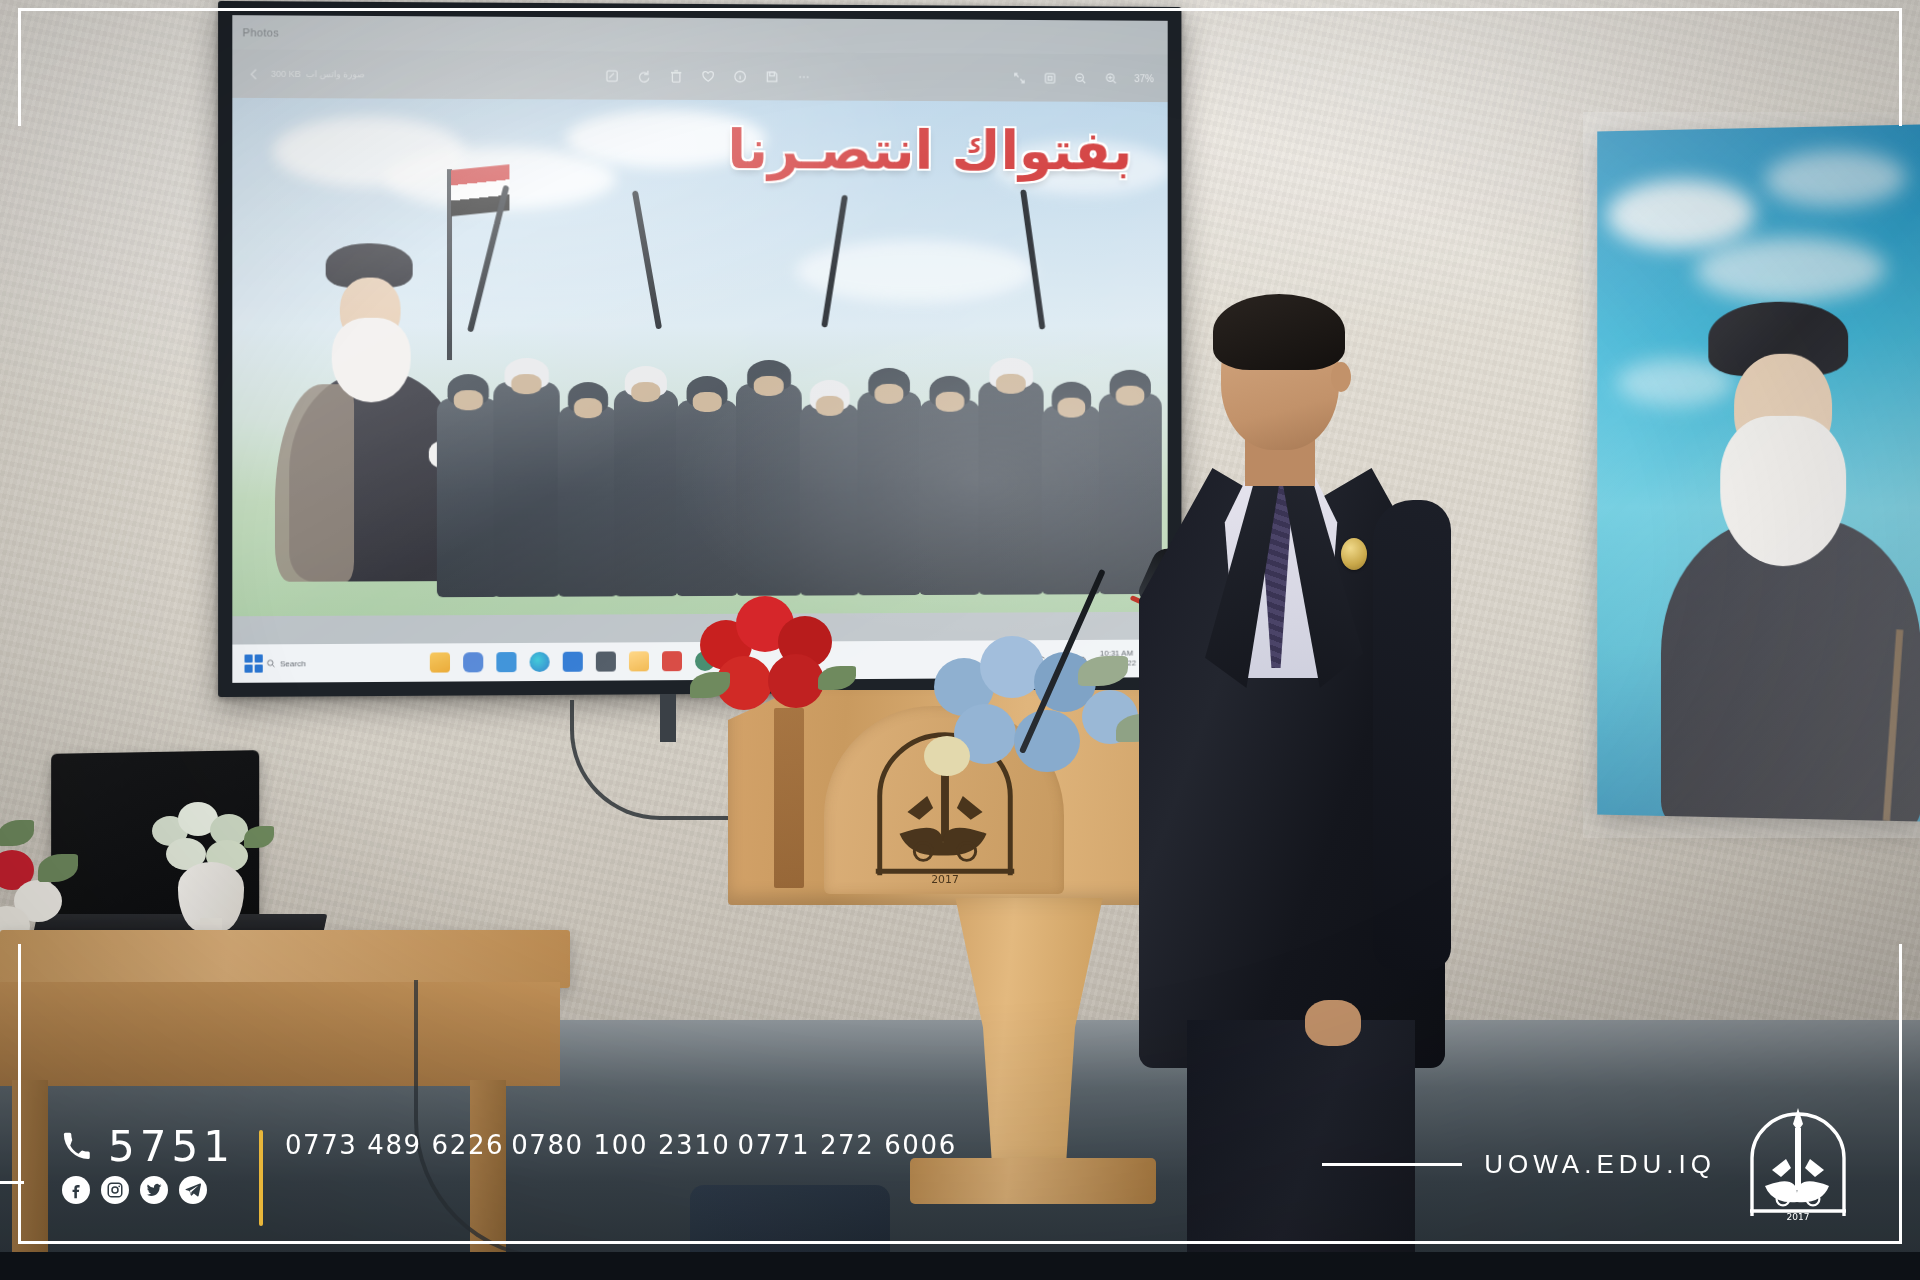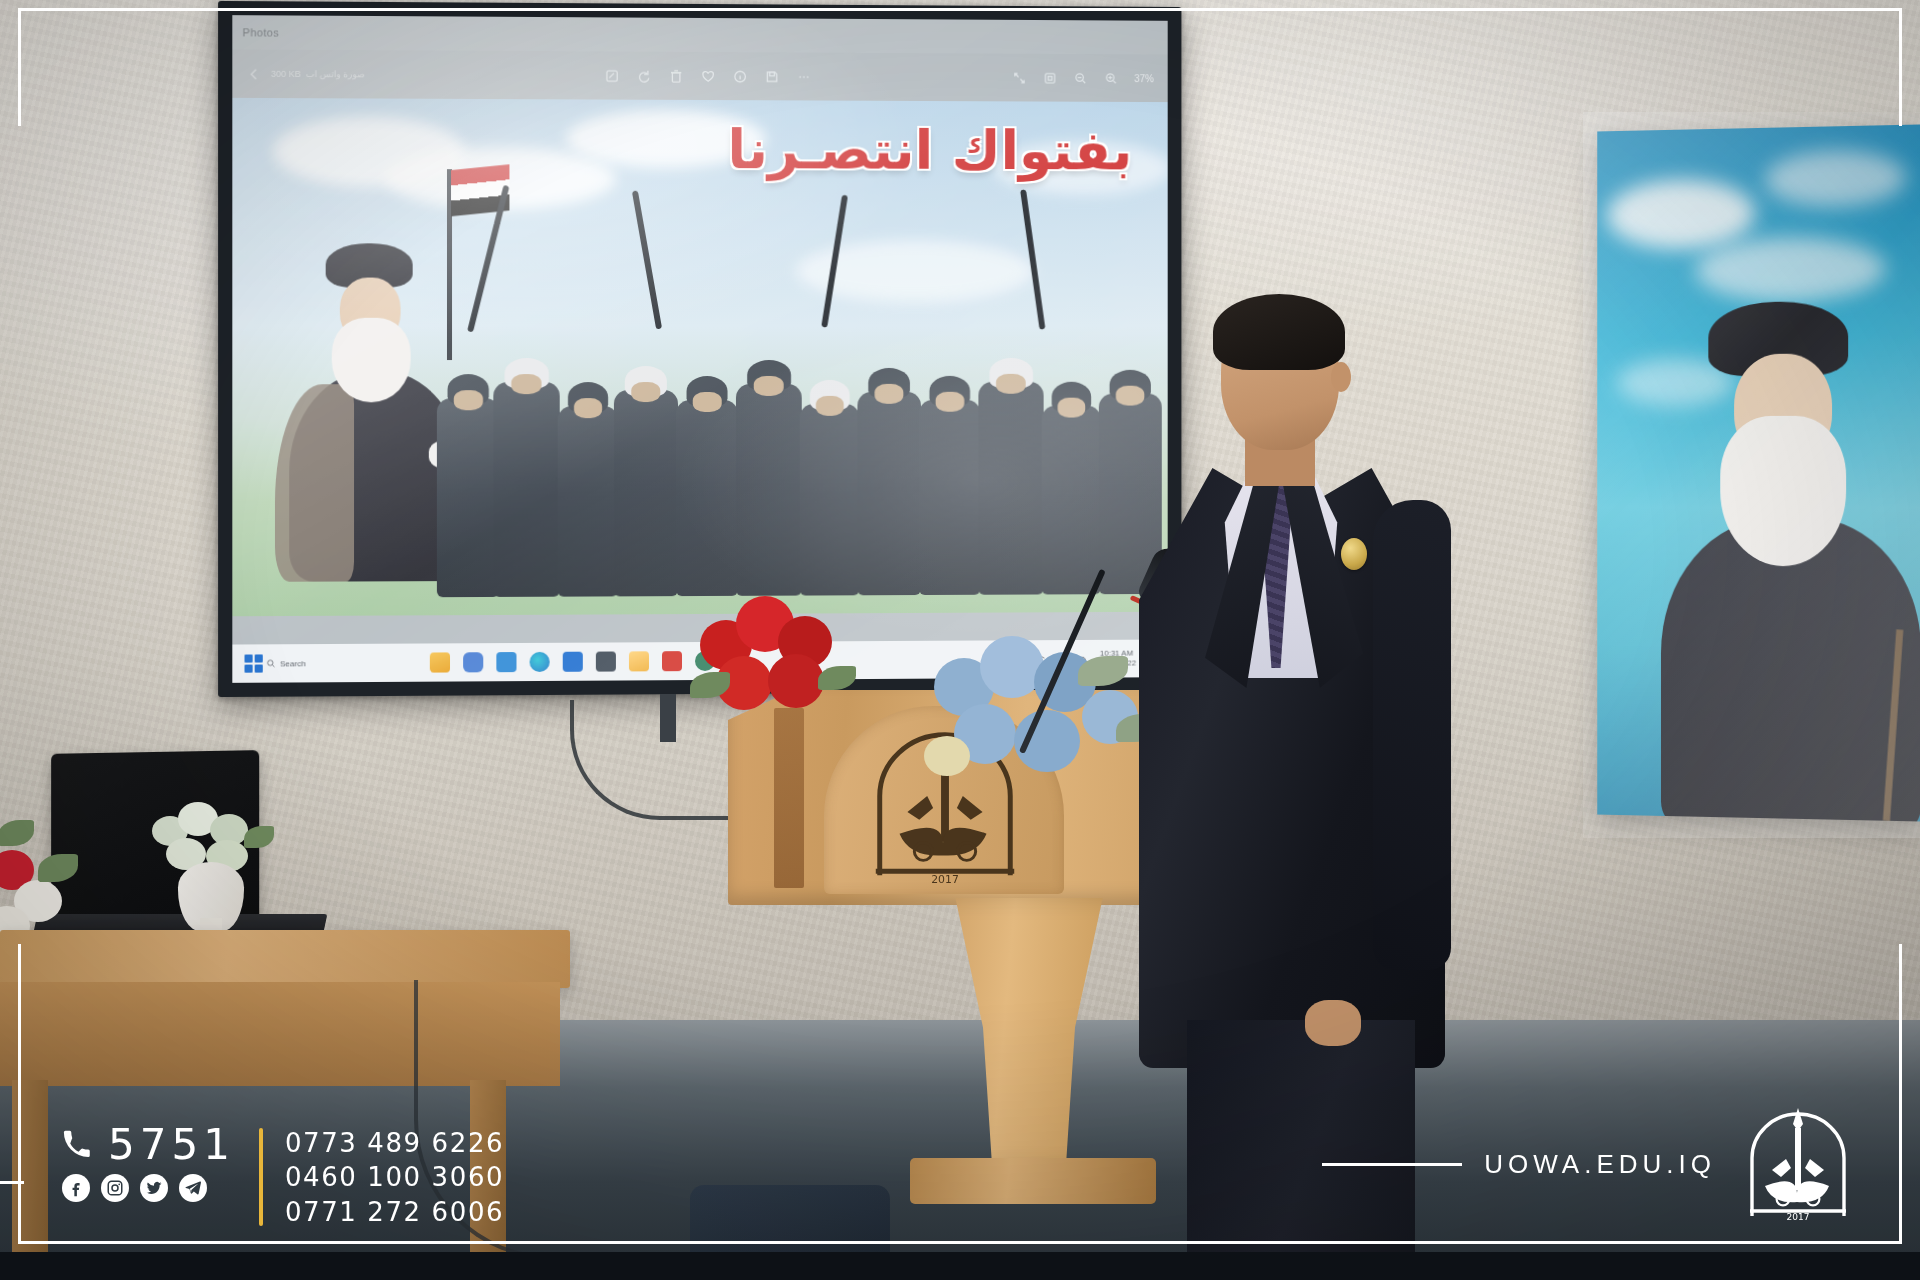--- a/index.html
+++ b/index.html
@@ -415,21 +415,21 @@
   .socials { display:flex; gap:11px; align-items:center; }
   .soc {
     width:28px; height:28px; border-radius:50%; background:#fff;
     display:flex; align-items:center; justify-content:center;
   }
   .soc svg { width:18px; height:18px; fill:#2f3a42; }
   .divider-v {
     width:4px; align-self:stretch; background:#e8b63a;
     margin:4px 22px 0 24px; border-radius:2px; min-height:96px;
   }
-  .numbers { display:flex; flex-direction:column; gap:7px; padding-top:6px; }
+  .numbers { display:flex; gap:7px; padding-top:6px; }
   .num {
     font-size:26px; letter-spacing:1.6px; line-height:1.05;
     font-family:"DejaVu Sans", sans-serif; color:#fff;
   }
   .rule-left  { position:absolute; left:0;    bottom:68px; width:24px; height:3px; background:#fff; }
 
   .site-block {
     position:absolute; right:62px; bottom:28px;
     display:flex; align-items:center; gap:22px;
   }
@@ -818,21 +818,21 @@
                 <path d="M21.3 3.3 2.8 10.5c-1.1.4-1.1 1.1-.2 1.4l4.6 1.4 1.8 5.4c.2.6.4.8.8.8.4 0 .6-.2 1-.5l2.3-2.2 4.7 3.5c.9.5 1.5.2 1.7-.8l3.1-14.6c.3-1.2-.5-1.8-1.3-1.6zM7.8 13l9.7-6.1c.5-.3.9-.1.6.2l-8.3 7.5-.3 3.4z"></path>
               </svg>
           </span>
         </div>
       </div>
 
       <div class="divider-v"></div>
 
       <div class="numbers">
         <span class="num">0773 489 6226</span>
-        <span class="num">0460 100 3060</span>
+        <span class="num">0780 100 2310</span>
         <span class="num">0771 272 6006</span>
       </div>
     </div>
 
     <div class="site-block">
       <span class="site-rule"></span>
       <span class="site-url">UOWA.EDU.IQ</span>
       <span class="univ-logo">
         <svg viewBox="0 0 120 120">
           <path d="M60 4 L65 20 L60 27 L55 20 Z" fill="#fff"></path>

